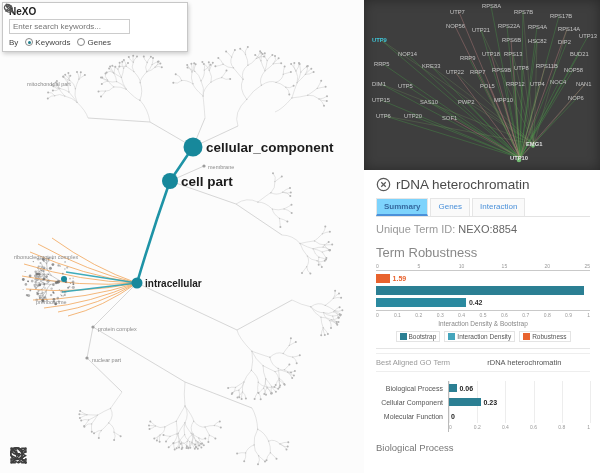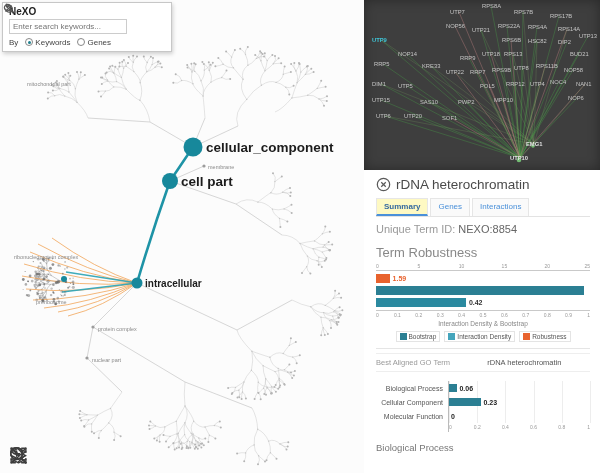--- a/index.html
+++ b/index.html
@@ -4,21 +4,21 @@
 <style>
   *{box-sizing:border-box;margin:0;padding:0}
   body{font-family:"Liberation Sans",sans-serif;background:#fff}
   .stage{position:relative;width:600px;height:473px;overflow:hidden;background:#fff}
 
   
   .tree-panel{position:absolute;left:0;top:0;width:364px;height:473px;background:#fcfcfc}
   .tree-panel svg{position:absolute;left:0;top:0}
   svg text{font-family:"Liberation Sans",sans-serif}
 
-  .search-card{position:absolute;left:2px;top:2px;width:170px;background:#fff;border:1px solid #c7c7c7;
+  .search-card{position:absolute;left:2px;top:2px;width:186px;background:#fff;border:1px solid #c7c7c7;
     box-shadow:1px 2px 4px rgba(0,0,0,.18);padding:3px 6px 4px;z-index:6}
   .sp-title{font-weight:bold;font-size:10px;color:#222;margin-bottom:2px}
   .sp-row{display:flex;align-items:center;gap:3px}
   .sp-row input{flex:1;height:15px;font-size:8px;border:1px solid #ccc;padding:4px 3px;color:#333;font-family:inherit}
   .icon-btn{width:14px;height:14px;display:inline-flex;align-items:center;justify-content:center;background:none;border:none;padding:0;cursor:pointer}
   .icon-btn svg{stroke:#555;fill:none;stroke-width:1.2;stroke-linecap:round}
   .sp-opts{display:flex;align-items:center;gap:7px;margin-top:4px;font-size:8px;color:#444}
   .sp-opts label{display:inline-flex;align-items:flex-start;cursor:pointer}
   .radio{width:8px;height:8px;border:1px solid #888;border-radius:50%;display:inline-block;position:relative;margin-right:2px}
   .radio.checked::after{content:"";position:absolute;left:1.5px;top:1.5px;right:1.5px;bottom:1.5px;background:#20808f;border-radius:50%}
@@ -30,21 +30,21 @@
   
   .net-panel{position:absolute;left:364px;top:0;width:236px;height:170px;background:#3e3e3e;box-shadow:inset 0 0 12px rgba(0,0,0,.35)}
   .net-panel svg{position:absolute;left:0;top:0}
 
   
   .detail{position:absolute;left:364px;top:170px;width:236px;height:351px;background:#fff;padding:5px 10px 0 12px;overflow:hidden}
   .d-header{display:flex;align-items:center;gap:5px;margin-top:2px}
   .d-title{font-size:13.5px;color:#4a4a4a}
   .tabs{display:flex;gap:2px;margin-top:6px;border-bottom:1px solid #e3e3e3}
   .tab{font-size:8px;color:#4a90d9;padding:3px 7px 3px;cursor:pointer;border:1px solid #e6e6e6;border-bottom:none;background:#fafafa}
-  .tab.active{background:#fef9c3;color:#35699f;border-bottom:2px solid #4a90d9;font-weight:bold}
+  .tab.active{background:#7dd3fc;color:#35699f;border-bottom:2px solid #4a90d9;font-weight:bold}
   .term-id{font-size:11px;color:#999;margin-top:6px}
   .term-id b{color:#666;font-weight:normal}
   .rb-title{font-size:13px;color:#888;text-align:left;margin-top:10px}
   .rb-axis-top{position:relative;height:8px;border-bottom:1px solid #c9c9c9;margin-top:3px}
   .rb-axis-top span{position:absolute;top:0;font-size:5px;color:#999;transform:translateX(-50%)}
   .rb-row{display:flex;align-items:center;gap:3px;margin:3px 0;height:9px}
   .rb-bar{height:9px}
   .rb-val{font-size:7px;font-weight:bold}
   .rb-axis-bottom{position:relative;height:10px;border-top:1px solid #c9c9c9;margin-top:3px}
   .rb-axis-bottom span{position:absolute;top:1px;font-size:5px;color:#999;transform:translateX(-50%)}
@@ -1285,21 +1285,21 @@
           <circle cx="8" cy="8" r="6.6" fill="none" stroke="#5a5a5a" stroke-width="1.3"></circle>
           <line x1="5.6" y1="5.6" x2="10.4" y2="10.4" stroke="#5a5a5a" stroke-width="1.3"></line>
           <line x1="10.4" y1="5.6" x2="5.6" y2="10.4" stroke="#5a5a5a" stroke-width="1.3"></line>
         </svg>
       <span class="d-title">rDNA heterochromatin</span>
     </div>
 
     <div class="tabs">
       <span class="tab active">Summary</span>
       <span class="tab">Genes</span>
-      <span class="tab">Interactions</span>
+      <span class="tab">Interaction</span>
     </div>
 
     <div class="term-id">
       <span>Unique Term ID:</span>
       <b>NEXO:8854</b>
     </div>
 
     <div class="rb-title">Term Robustness</div>
     <div>
       <div class="rb-axis-top">

